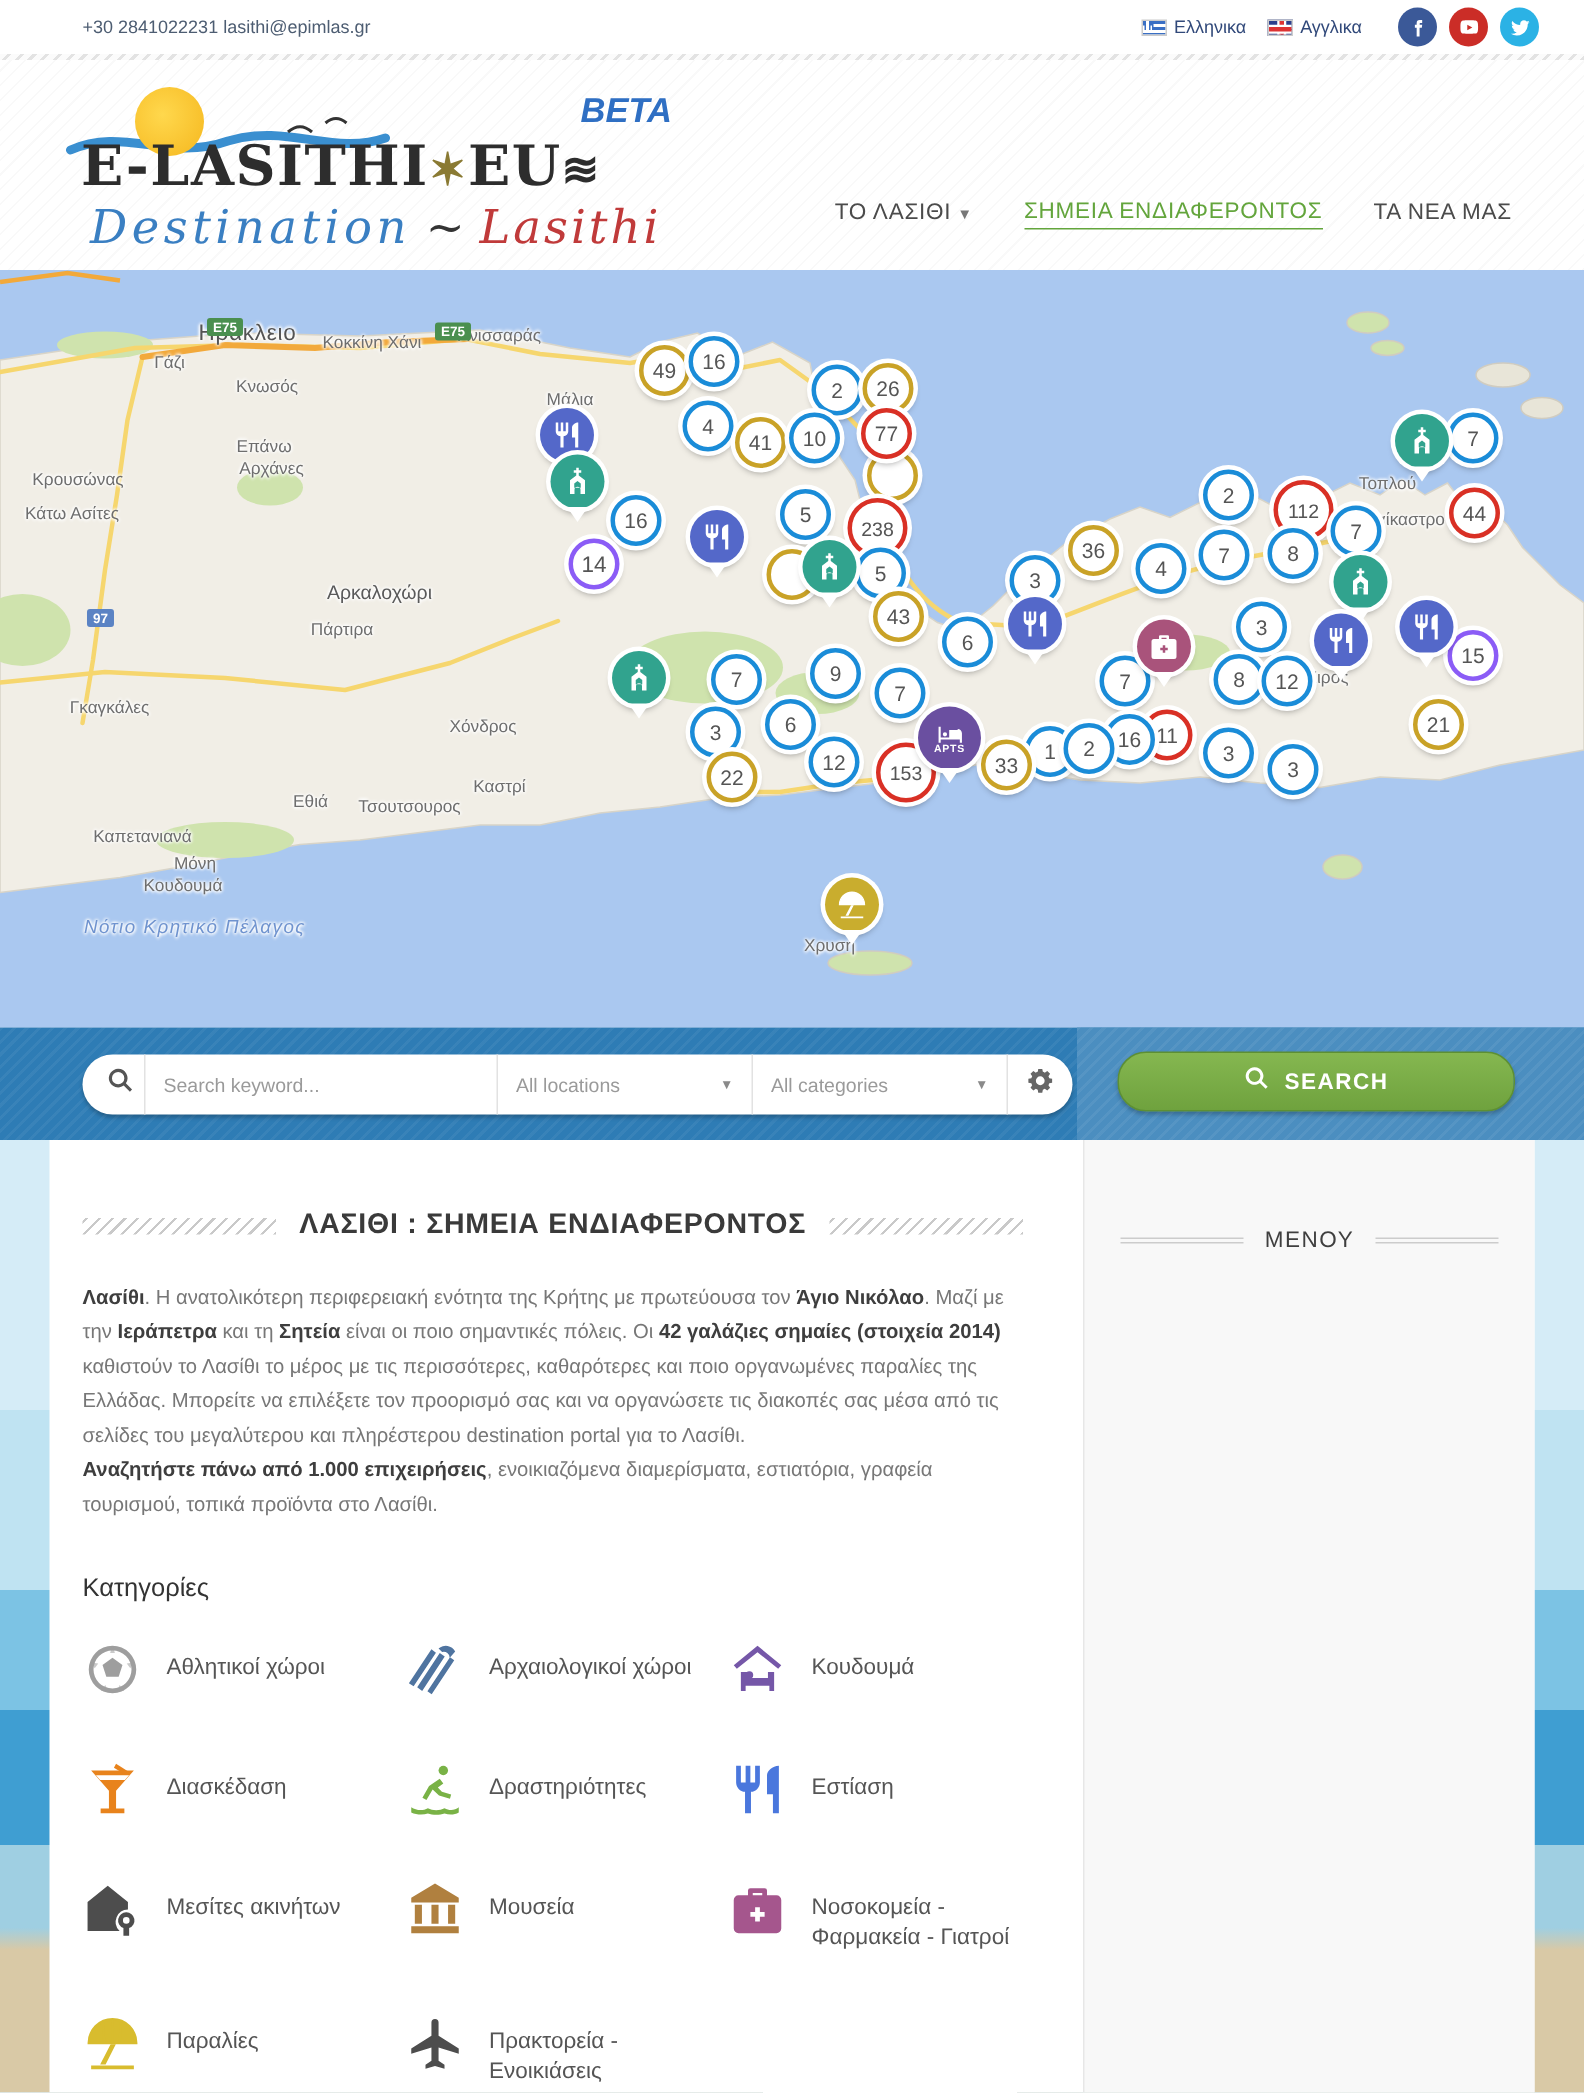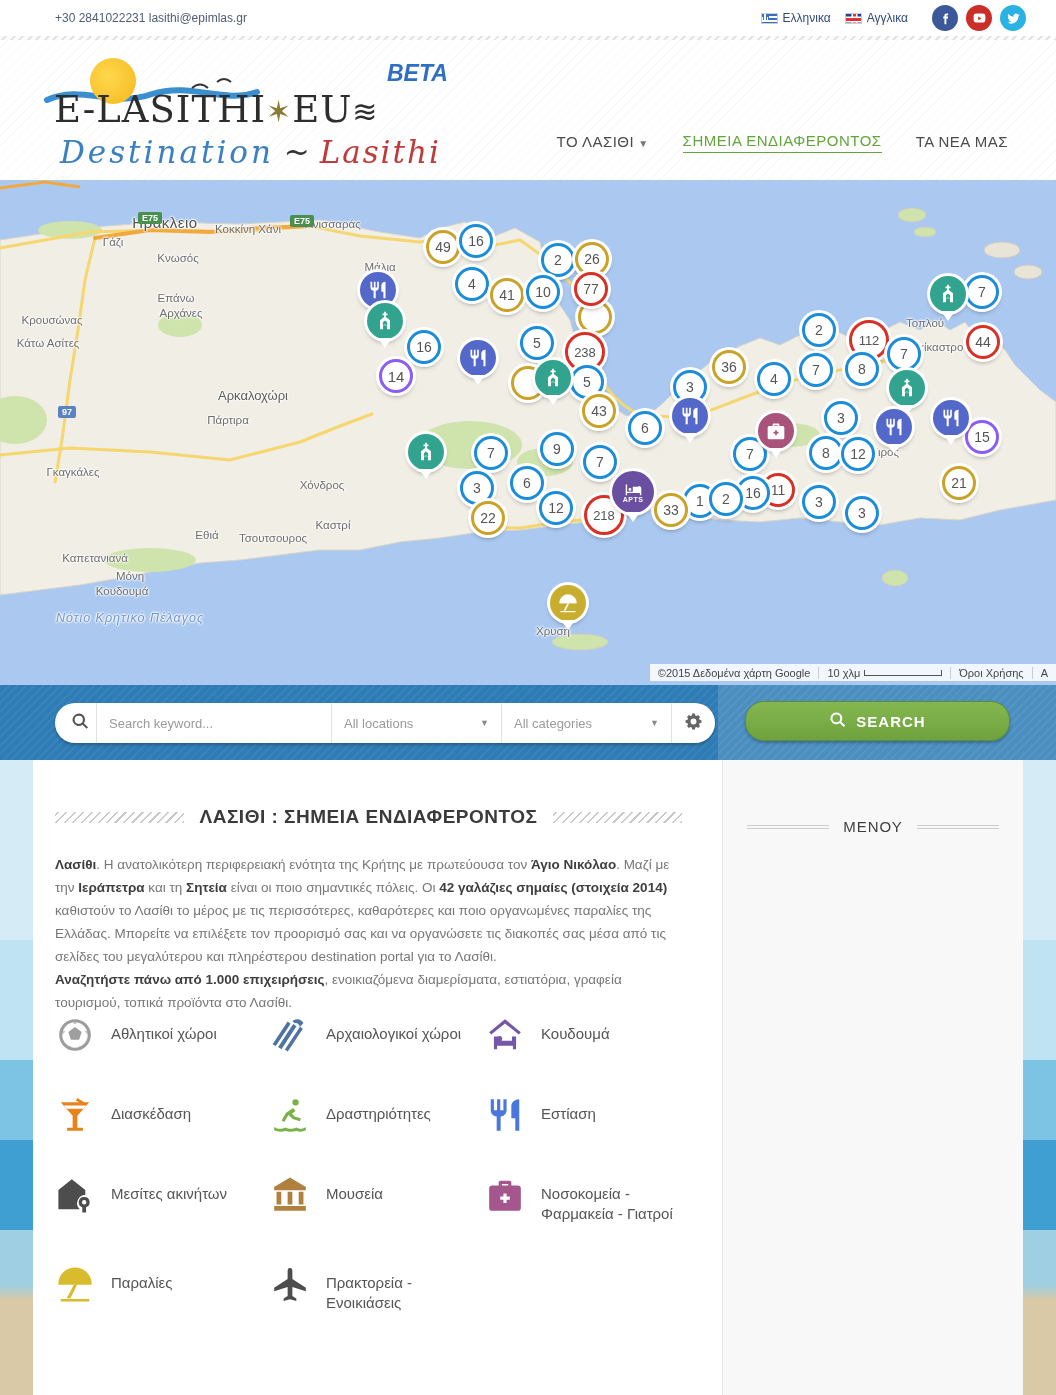--- a/index.html
+++ b/index.html
@@ -27,21 +27,21 @@
   .soc { width:26px; height:26px; border-radius:50%; display:flex; align-items:center; justify-content:center; cursor:pointer; }
   .soc svg { width:15px; height:15px; fill:#fff; }
 
   
   .header { position:absolute; left:0; top:36px; width:1056px; height:144px; background:#fff; z-index:25;
     background-image:repeating-linear-gradient(-45deg,rgba(0,0,0,0.025) 0 1px,transparent 1px 7px); }
   .logo { position:absolute; left:42px; top:10px; width:420px; height:130px; cursor:pointer; }
   .logo-sun { position:absolute; left:48px; top:12px; width:46px; height:46px; border-radius:50%;
     background:radial-gradient(circle at 40% 40%,#ffd84d,#f5b71e); }
   .logo-waves { position:absolute; left:0; top:28px; }
-  .logo-title { position:absolute; left:12px; top:42px; font-family:"DejaVu Serif", serif; font-weight:normal;
+  .logo-title { position:absolute; left:12px; top:42px; font-family:"DejaVu Serif", serif; font-weight:bold;
     font-size:37px; letter-spacing:1px; color:#2d2d2d; white-space:nowrap; }
   .logo-title .star { color:#8a7a33; font-size:30px; }
   .logo-title .wave { font-size:30px; letter-spacing:-2px; }
   .logo-beta { position:absolute; left:345px; top:14px; font-size:23px; font-weight:bold; font-style:italic; color:#2f6fc3; }
   .logo-tag { position:absolute; left:18px; top:88px; font-size:31px; font-style:italic; font-family:"DejaVu Serif", serif; white-space:nowrap; }
   .logo-tag .dest { color:#3a7fc2; letter-spacing:3px; }
   .logo-tag .tilde { color:#333; }
   .logo-tag .lasithi { color:#c03a3a; letter-spacing:2px; }
   .nav { position:absolute; right:48px; top:96px; display:flex; gap:34px; align-items:center; }
   .nav-item { font-size:15px; color:#4b4b4b; letter-spacing:.5px; cursor:pointer; padding-bottom:3px; white-space:nowrap; }
@@ -199,29 +199,20 @@
       <g fill="none" stroke="#f6d66e" stroke-width="3" stroke-linejoin="round" stroke-linecap="round">
         <path d="M0,68 L90,52 L160,50 L240,52 L310,46 L360,56 L420,62 L455,56 L490,66 L520,60 L545,78 L560,92 L575,108"></path>
         <path d="M95,58 L85,100 L78,150 L70,200 L62,260 L55,302"></path>
         <path d="M0,275 L70,268 L150,272 L230,280 L300,262 L340,246 L372,234"></path>
         <path d="M575,108 C585,130 592,150 588,172 C600,200 612,222 640,235 L690,238 C740,220 780,200 840,190 C880,183 902,178 922,170"></path>
         <path d="M604,338 L560,342 L520,348 L478,348"></path>
       </g>
       <path d="M95,58 L150,50 L210,52 L260,48 L312,46" fill="none" stroke="#f2a93b" stroke-width="4" stroke-linecap="round"></path>
       <path d="M0,8 L45,2 L80,7" fill="none" stroke="#f2a93b" stroke-width="3"></path>
     </svg>
-    <div class="attr">
-      <div>©2015 Δεδομένα χάρτη Google</div>
-      <div>
-          <span>10 χλμ</span>
-          <span class="scalebar"></span>
-        </div>
-      <div>Όροι Χρήσης</div>
-      <div>Α</div>
-    </div>
   <div class="maplabel city" style="left: 165px; top: 42px;">Ηράκλειο</div>
       <div class="maplabel" style="left: 113px; top: 62px;">Γάζι</div>
       <div class="maplabel" style="left: 248px; top: 49px;">Κοκκίνη Χάνι</div>
       <div class="maplabel" style="left: 333px; top: 44px;">Ανισσαράς</div>
       <div class="maplabel" style="left: 178px; top: 78px;">Κνωσός</div>
       <div class="maplabel" style="left: 380px; top: 87px;">Μάλια</div>
       <div class="maplabel" style="left: 176px; top: 118px;">Επάνω</div>
       <div class="maplabel" style="left: 181px; top: 133px;">Αρχάνες</div>
       <div class="maplabel" style="left: 52px; top: 140px;">Κρουσώνας</div>
       <div class="maplabel" style="left: 48px; top: 163px;">Κάτω Ασίτες</div>
@@ -375,21 +366,21 @@
       <div class="m" style="left: 477px; top: 308px;">
         <div class="m-count" style="width:34px;height:34px;border:3px solid #1a8cd8;font-size:14px">3</div>
       </div>
       <div class="m" style="left: 527px; top: 303px;">
         <div class="m-count" style="width:34px;height:34px;border:3px solid #1a8cd8;font-size:14px">6</div>
       </div>
       <div class="m" style="left: 556px; top: 328px;">
         <div class="m-count" style="width:34px;height:34px;border:3px solid #1a8cd8;font-size:14px">12</div>
       </div>
       <div class="m" style="left: 604px; top: 335px;">
-        <div class="m-count" style="width:40px;height:40px;border:3px solid #d93025;font-size:13px">218</div>
+        <div class="m-count" style="width:40px;height:40px;border:3px solid #d93025;font-size:13px">153</div>
       </div>
       <div class="m" style="left: 488px; top: 338px;">
         <div class="m-count" style="width:34px;height:34px;border:3px solid #c9a227;font-size:14px">22</div>
       </div>
       <div class="m" style="left: 378px; top: 110px;">
         <div class="m-pin" style="width:36px;height:36px;background:#5468c9">
       <svg width="20" height="20" viewBox="0 0 24 24" fill="#fff" stroke="#fff" stroke-width="0">
             <path d="M11 9H9V2H7v7H5V2H3v7c0 2.12 1.66 3.84 3.75 3.97V22h2.5v-9.03C11.34 12.84 13 11.12 13 9V2h-2v7zm5-3v8h2.5v8H21V2c-2.76 0-5 2.24-5 4z"></path>
           </svg>
         </div>
@@ -516,20 +507,21 @@
   </div>
 
   <div class="content-box">
     <div class="col-main">
       <div class="title-row">
         <div class="hatch"></div>
         <h1 class="page-title">ΛΑΣΙΘΙ : ΣΗΜΕΙΑ ΕΝΔΙΑΦΕΡΟΝΤΟΣ</h1>
         <div class="hatch"></div>
       </div>
       <p class="intro" id="intro"><b>Λασίθι</b><span>. Η ανατολικότερη περιφερειακή ενότητα της Κρήτης με πρωτεύουσα τον </span><b>Άγιο Νικόλαο</b><span>. Μαζί με την </span><b>Ιεράπετρα</b><span> και τη </span><b>Σητεία</b><span> είναι οι ποιο σημαντικές πόλεις. Οι </span><b>42 γαλάζιες σημαίες (στοιχεία 2014)</b><span> καθιστούν το Λασίθι το μέρος με τις περισσότερες, καθαρότερες και ποιο οργανωμένες παραλίες της Ελλάδας. Μπορείτε να επιλέξετε τον προορισμό σας και να οργανώσετε τις διακοπές σας μέσα από τις σελίδες του μεγαλύτερου και πληρέστερου  destination portal για το Λασίθι.</span><br><b>Αναζητήστε πάνω από 1.000 επιχειρήσεις</b><span>, ενοικιαζόμενα διαμερίσματα, εστιατόρια, γραφεία τουρισμού, τοπικά προϊόντα στο Λασίθι.</span></p>
+      <div class="cats-title">Κατηγορίες</div>
       <div class="cat-grid" id="catGrid">
           <div class="cat-item">
             <div class="cicon">
               <svg width="38" height="38" viewBox="0 0 24 24" fill="#9e9e9e" stroke="#9e9e9e" stroke-width="0">
                 <path d="M12 2a10 10 0 1 0 0 20 10 10 0 0 0 0-20zm0 2a8 8 0 1 1 0 16 8 8 0 0 1 0-16z"></path>
                 <path d="M12 7l-4.2 3.1 1.6 4.9h5.2l1.6-4.9L12 7z"></path>
                 <path d="M12 2l1 3h-2l1-3zM3 9l3 .5-1.5 2L3 9zm18 0l-1.5 2.5L18 9.5 21 9zM7 21l2-2.5 1 2.5H7zm10 0h-3l1-2.5 2 2.5z" opacity=".55"></path>
               </svg>
             </div>
     <div class="clabel">Αθλητικοί χώροι</div>

